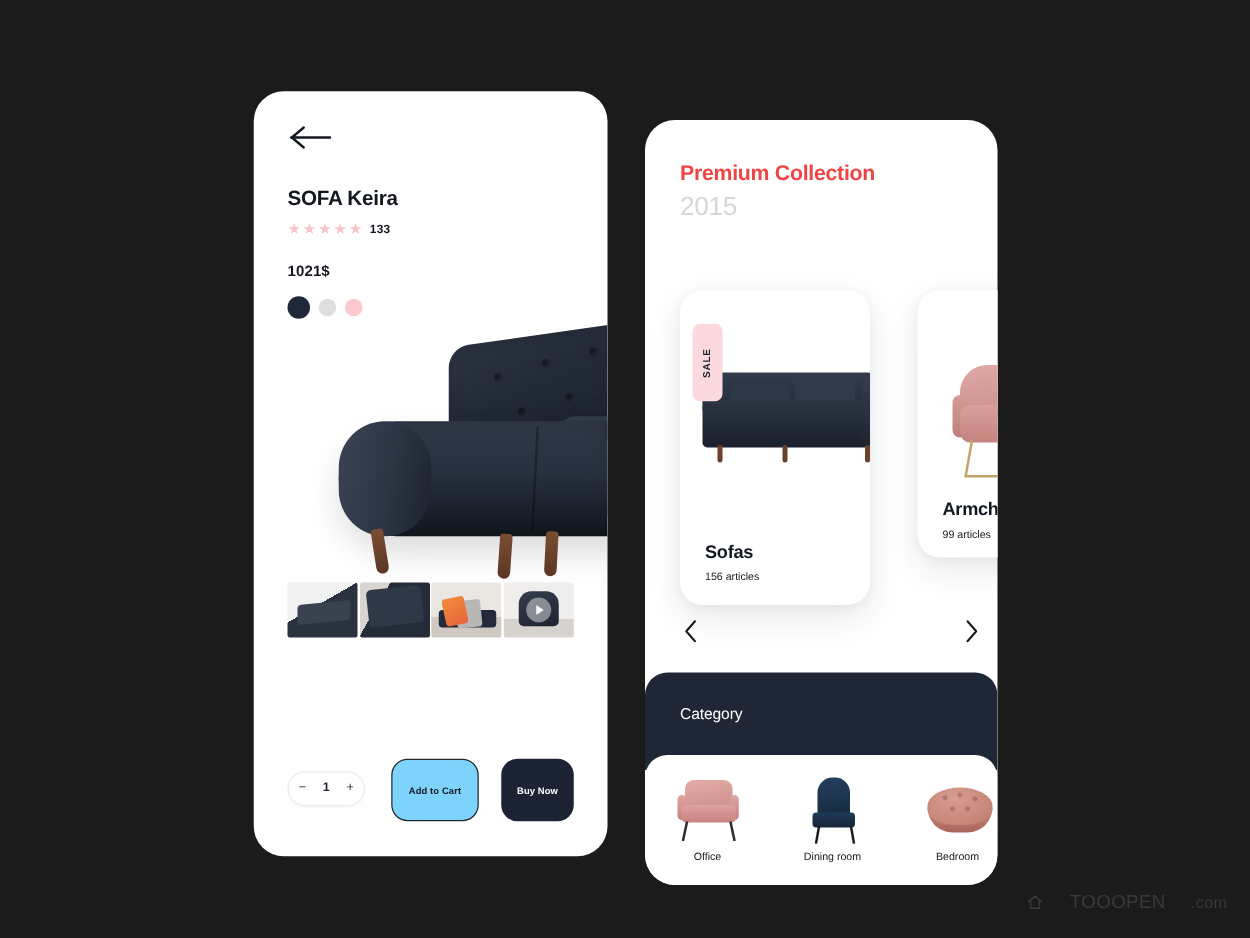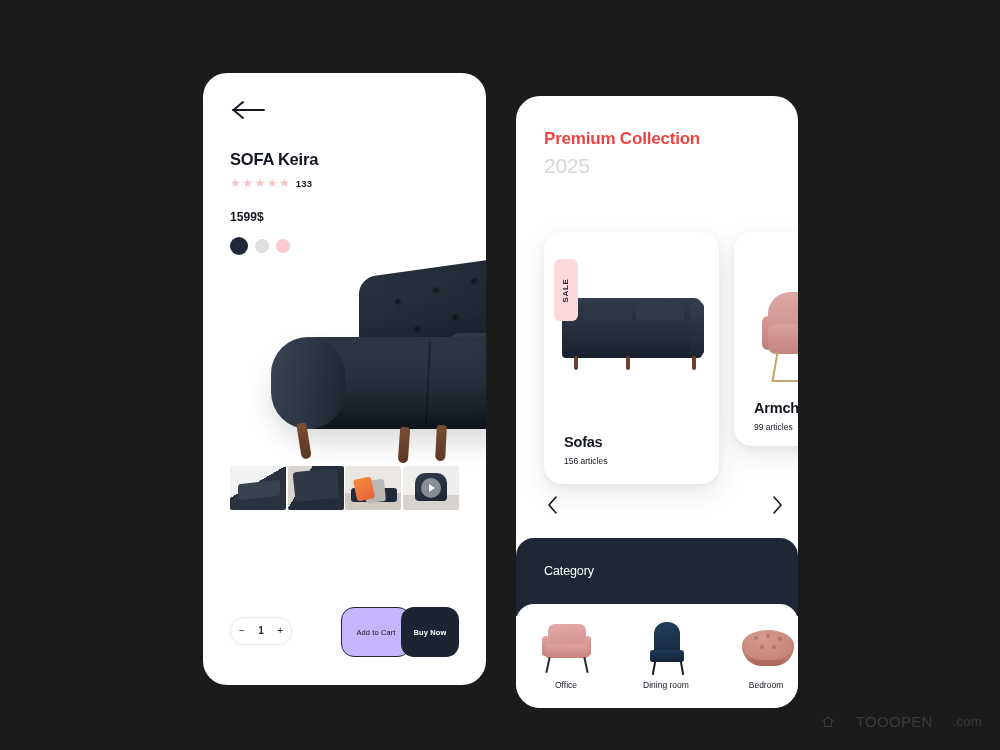--- a/index.html
+++ b/index.html
@@ -136,24 +136,24 @@
     position:absolute; left:27px; top:544px; width:62px; height:28px;
     border:1px solid #ececed; border-radius:14px;
     display:flex; align-items:center; justify-content:space-between;
     padding:0 8px; background:#fff;
     box-shadow:0 1px 3px rgba(0,0,0,.04);
   }
   .stepper span { font-size:10px; color:#1b2230; font-weight:500; line-height:1; }
   .stepper .qty { font-weight:600; }
 
   .btn-cart {
-    position:absolute; left:138px; top:534px; width:70px; height:50px;
-    border:1.3px solid #23282f; border-radius:13px; background:#c4b5fd;
+    position:absolute; left:110px; top:534px; width:70px; height:50px;
+    border:1.3px solid #23282f; border-radius:13px; background:#7dd3fc;
     display:flex; align-items:center; justify-content:center;
-    font-size:7.5px; font-weight:400; color:#13171f; cursor:pointer;
+    font-size:7.5px; font-weight:700; color:#13171f; cursor:pointer;
     letter-spacing:0.1px;
   }
   .btn-buy {
     position:absolute; left:198px; top:534px; width:58px; height:50px;
     border-radius:13px; background:#1c2433;
     display:flex; align-items:center; justify-content:center;
     font-size:7.5px; font-weight:700; color:#fff; cursor:pointer;
     letter-spacing:0.1px;
   }
 
@@ -166,21 +166,21 @@
     position:absolute; left:28px; top:58px;
     font-size:21px; font-weight:400; color:#d6d6d8; letter-spacing:-0.3px;
   }
 
   .card-row { position:absolute; left:0; top:136px; width:282px; height:252px; }
   .pcard {
     position:absolute; top:0; background:#fff; border-radius:18px;
     box-shadow:0 10px 26px rgba(30,35,50,.10), 0 2px 8px rgba(30,35,50,.05);
     overflow:hidden; cursor:pointer;
   }
-  .pcard.main { left:28px; width:175px; height:252px; }
+  .pcard.main { left:28px; width:152px; height:252px; }
   .pcard.next { left:218px; width:178px; height:214px; }
 
   .sale-tag {
     position:absolute; left:10px; top:27px; width:24px; height:62px;
     background:#fbd9dc; border-radius:6px;
     display:flex; align-items:center; justify-content:center; z-index:3;
   }
   .sale-tag span {
     font-size:8px; font-weight:700; color:#1b2230; letter-spacing:0.6px;
     transform:rotate(-90deg); white-space:nowrap;
@@ -313,21 +313,21 @@
       <div class="stars">
         <span class="star">★</span>
         <span class="star">★</span>
         <span class="star">★</span>
         <span class="star">★</span>
         <span class="star">★</span>
       </div>
       <div class="rating-count">133</div>
     </div>
 
-    <div class="p1-price">1599$</div>
+    <div class="p1-price">1021$</div>
 
     <div class="p1-swatches">
       <div class="swatch sel" style="background:#1f2838"></div>
       <div class="swatch norm" style="background:#dedede"></div>
       <div class="swatch norm" style="background:#fbc9ce"></div>
     </div>
 
     <div class="hero">
       <div class="hero-stage">
         <div class="sofa-back">
@@ -372,21 +372,21 @@
       <span>+</span>
     </div>
 
     <div class="btn-cart">Add to Cart</div>
     <div class="btn-buy">Buy Now</div>
   </div>
 
   <div class="phone" id="phone-collection">
 
     <div class="p2-title">Premium Collection</div>
-    <div class="p2-year">2025</div>
+    <div class="p2-year">2015</div>
 
     <div class="card-row">
 
       <div class="pcard main">
         <div class="sale-tag">
           <span>SALE</span>
         </div>
         <div class="card-img">
           <div class="cs-back"></div>
           <div class="cs-cush1"></div>

